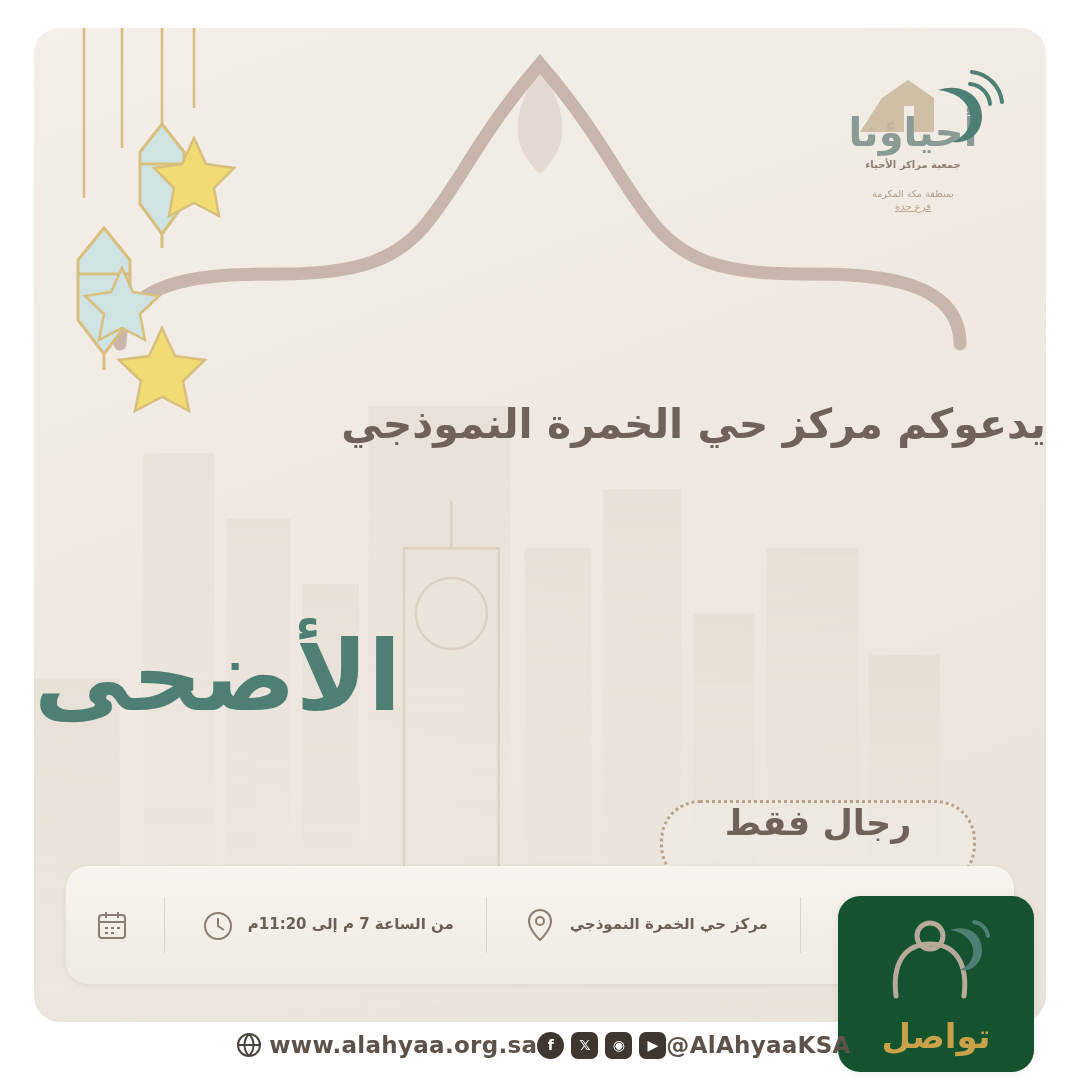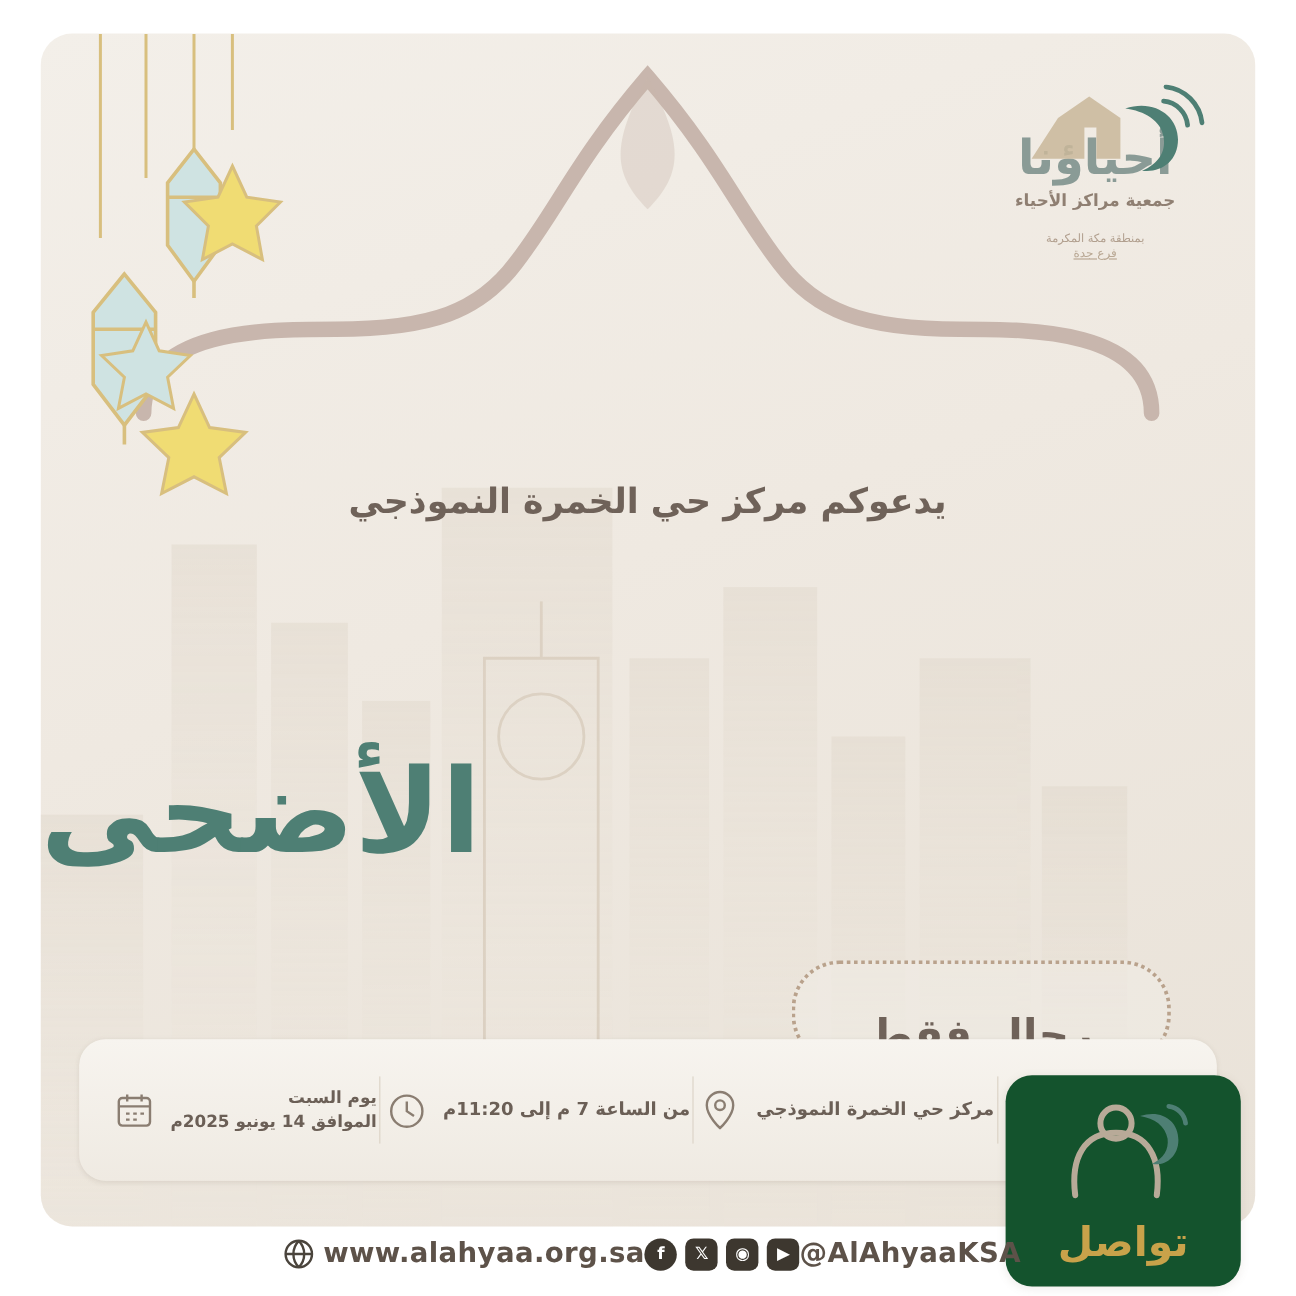--- a/index.html
+++ b/index.html
@@ -37,54 +37,54 @@
   .lanterns{position:absolute;left:10px;top:0;width:260px;height:430px;}
   
   .logo{
     position:absolute;right:40px;top:46px;width:186px;height:150px;
     text-align:center;
   }
   .logo-ar{
     font-size:40px;font-weight:bold;color:#8a9b96;letter-spacing:1px;
     line-height:1;margin-top:38px;
   }
-  .logo-sub{font-size:14px;color:#8f7f72;margin-top:7px;font-weight:bold;}
+  .logo-sub{font-size:10px;color:#8f7f72;margin-top:7px;font-weight:bold;}
   .logo-sub2{font-size:9.5px;color:#b19f8e;margin-top:18px;}
   .logo-sub3{font-size:10px;color:#b9a894;margin-top:2px;text-decoration:underline;}
 
   
   .title-pill{
     position:absolute;left:50%;transform:translateX(-50%);top:248px;
     width:388px;height:78px;border-radius:39px;
     background:linear-gradient(180deg,#faf8f5,#f0ece5);
     box-shadow:0 2px 6px rgba(120,105,90,.18), inset 0 0 0 2px #ffffffb0;
     display:flex;align-items:center;justify-content:center;
   }
   .title-pill span{
     font-size:46px;font-weight:bold;color:#7e7168;letter-spacing:0;
   }
   .invite{
-    position:absolute;left:0;right:0;top:372px;text-align:center;
-    font-size:29px;font-weight:bold;color:#6f6259;
+    position:absolute;left:0;right:0;top:372px;text-align:right;
+    font-size:41px;font-weight:bold;color:#6f6259;
   }
   .big-line1{
     position:absolute;left:0;right:0;top:470px;text-align:center;
     font-size:97px;font-weight:bold;color:#b4a194;line-height:1;
     white-space:nowrap;
   }
   .big-line1 .teal{color:#4e7f74;}
   .big-line2{
     position:absolute;left:0;right:0;top:600px;text-align:left;
     font-size:97px;font-weight:bold;color:#4e7f74;line-height:1;
   }
   .men-only{
     position:absolute;right:70px;top:772px;
     width:310px;height:80px;border-radius:40px;
     border:3px dotted #b9a28c;
-    display:flex;align-items:flex-end;justify-content:center;
+    display:flex;align-items:flex-start;justify-content:center;
     background:rgba(255,255,255,.18);
   }
   .men-only span{font-size:35px;font-weight:bold;color:#6f6259;}
 
   
   .info-bar{
     position:absolute;left:66px;right:66px;bottom:96px;height:118px;
     background:linear-gradient(180deg,#f7f4ef,#efeae2);
     border-radius:22px;
     box-shadow:0 1px 4px rgba(120,105,90,.14);
@@ -278,24 +278,20 @@
         <svg width="32" height="32" viewBox="0 0 32 32" fill="none" stroke="#8a7d71" stroke-width="2">
           <circle cx="16" cy="17" r="13"></circle>
           <path d="M16 9 v8 l6 4"></path>
         </svg>
       </div>
     </div>
 
     <div class="divider"></div>
 
     <div class="info-item">
-      <div class="info-text">
-        <span class="small">يوم السبت</span>
-        <span class="small">الموافق 14 يونيو 2025م</span>
-      </div>
       <div class="icon-box">
         <svg width="32" height="32" viewBox="0 0 32 32" fill="none" stroke="#8a7d71" stroke-width="2">
           <rect x="3" y="6" width="26" height="23" rx="3"></rect>
           <path d="M3 13 h26 M10 3 v6 M22 3 v6"></path>
           <path d="M9 19 h3 M15 19 h3 M21 19 h3 M9 24 h3 M15 24 h3"></path>
         </svg>
       </div>
     </div>
 
   </div>

